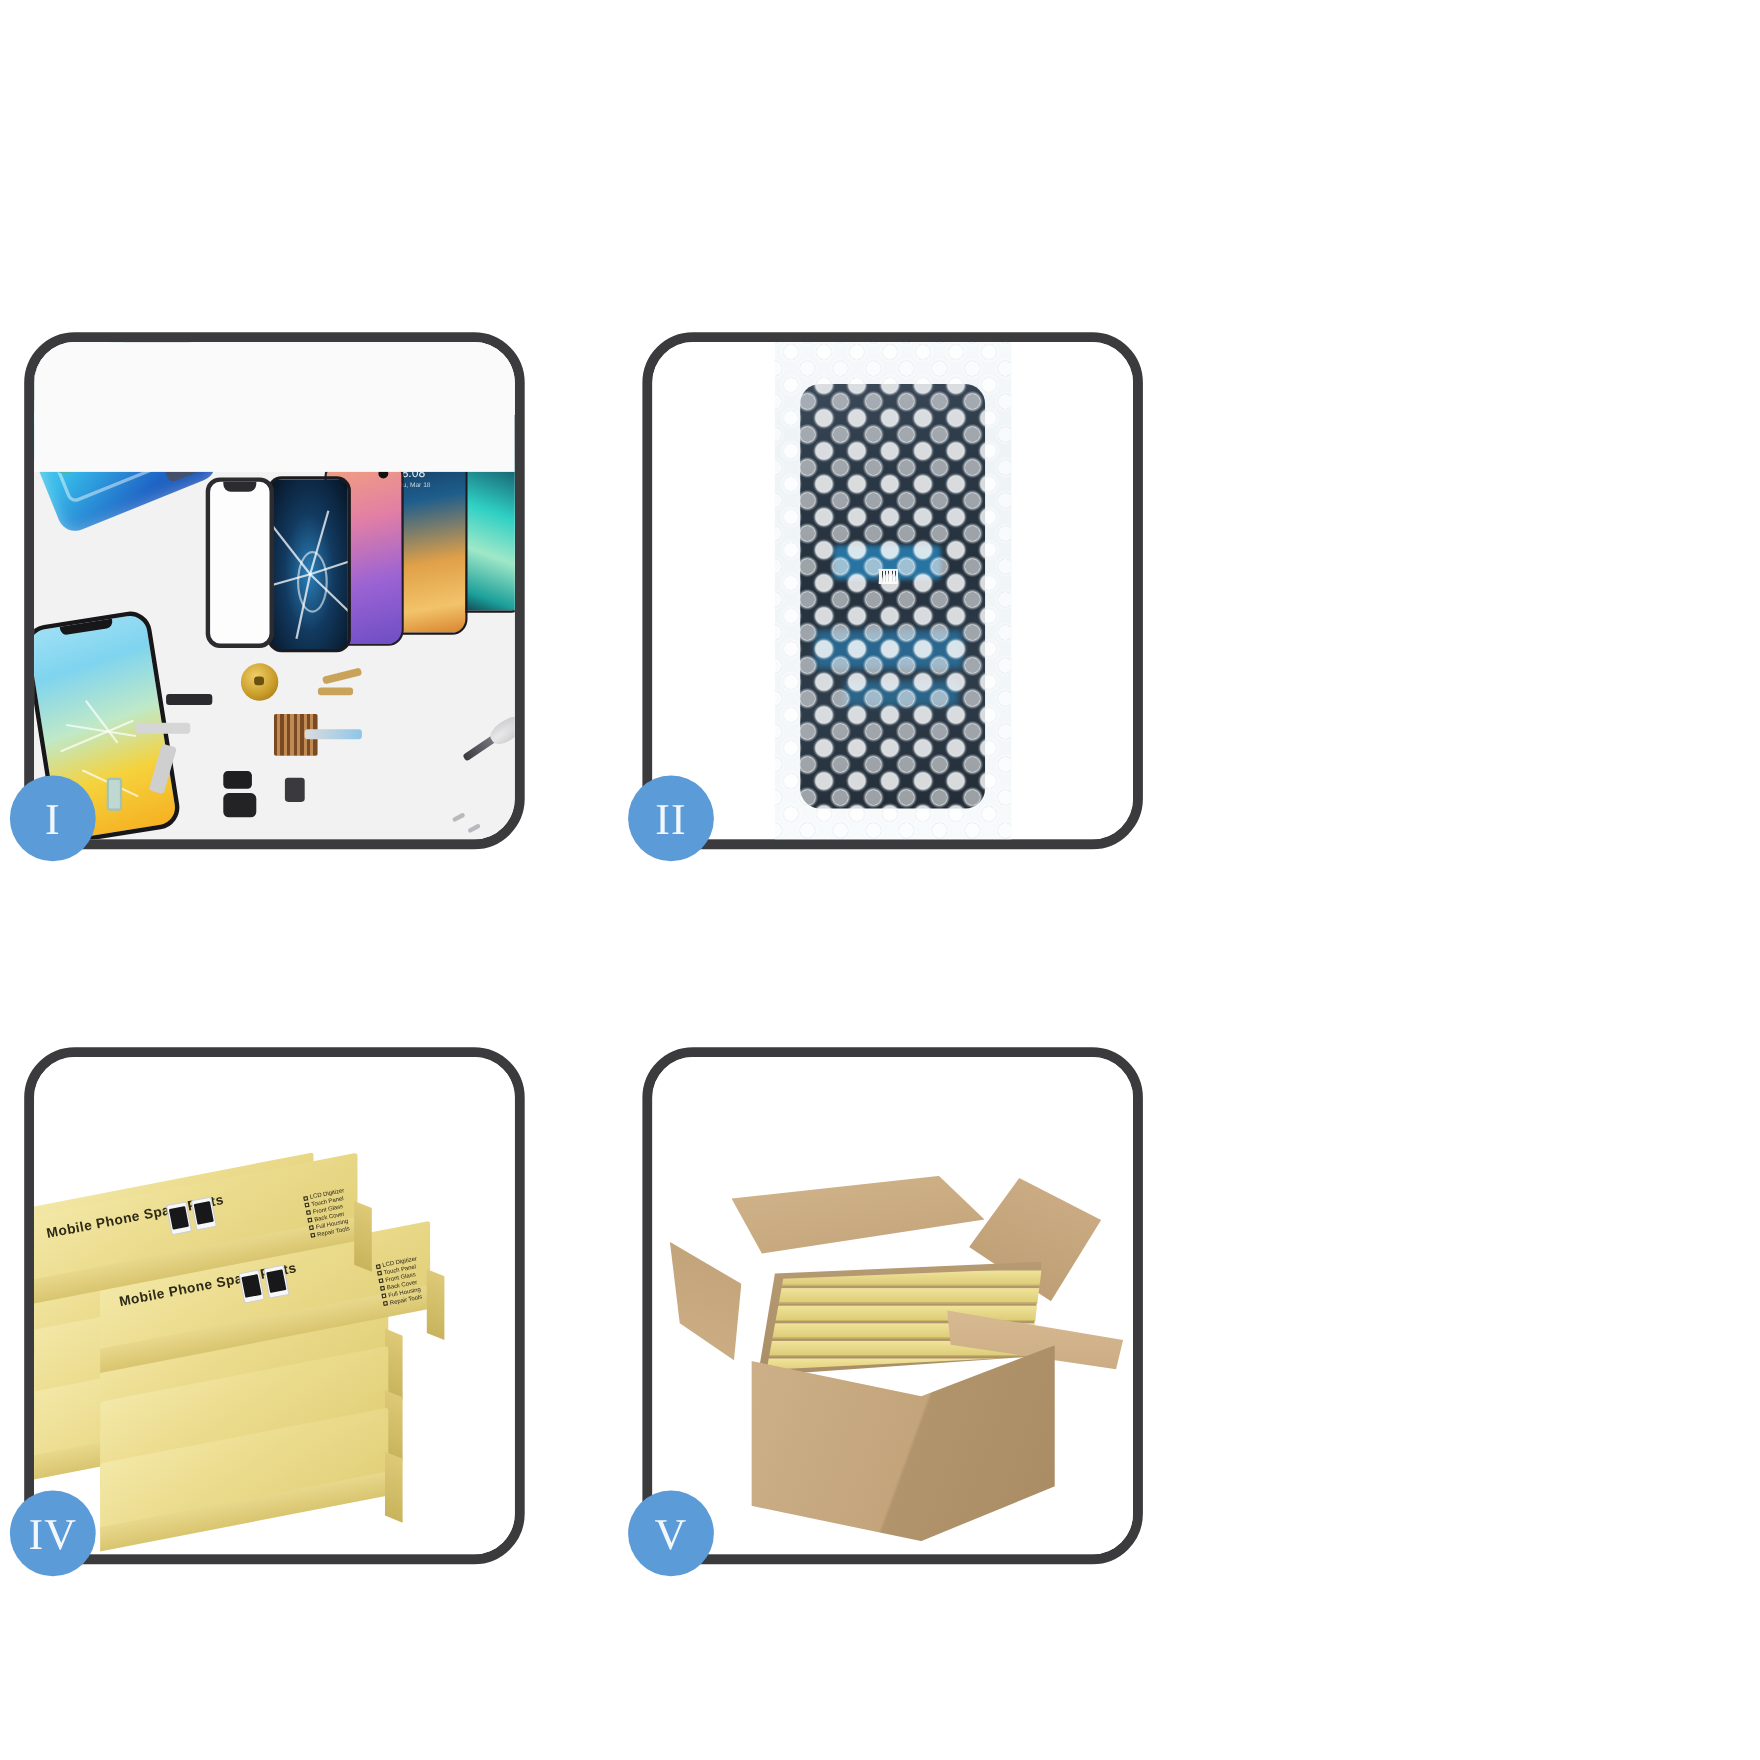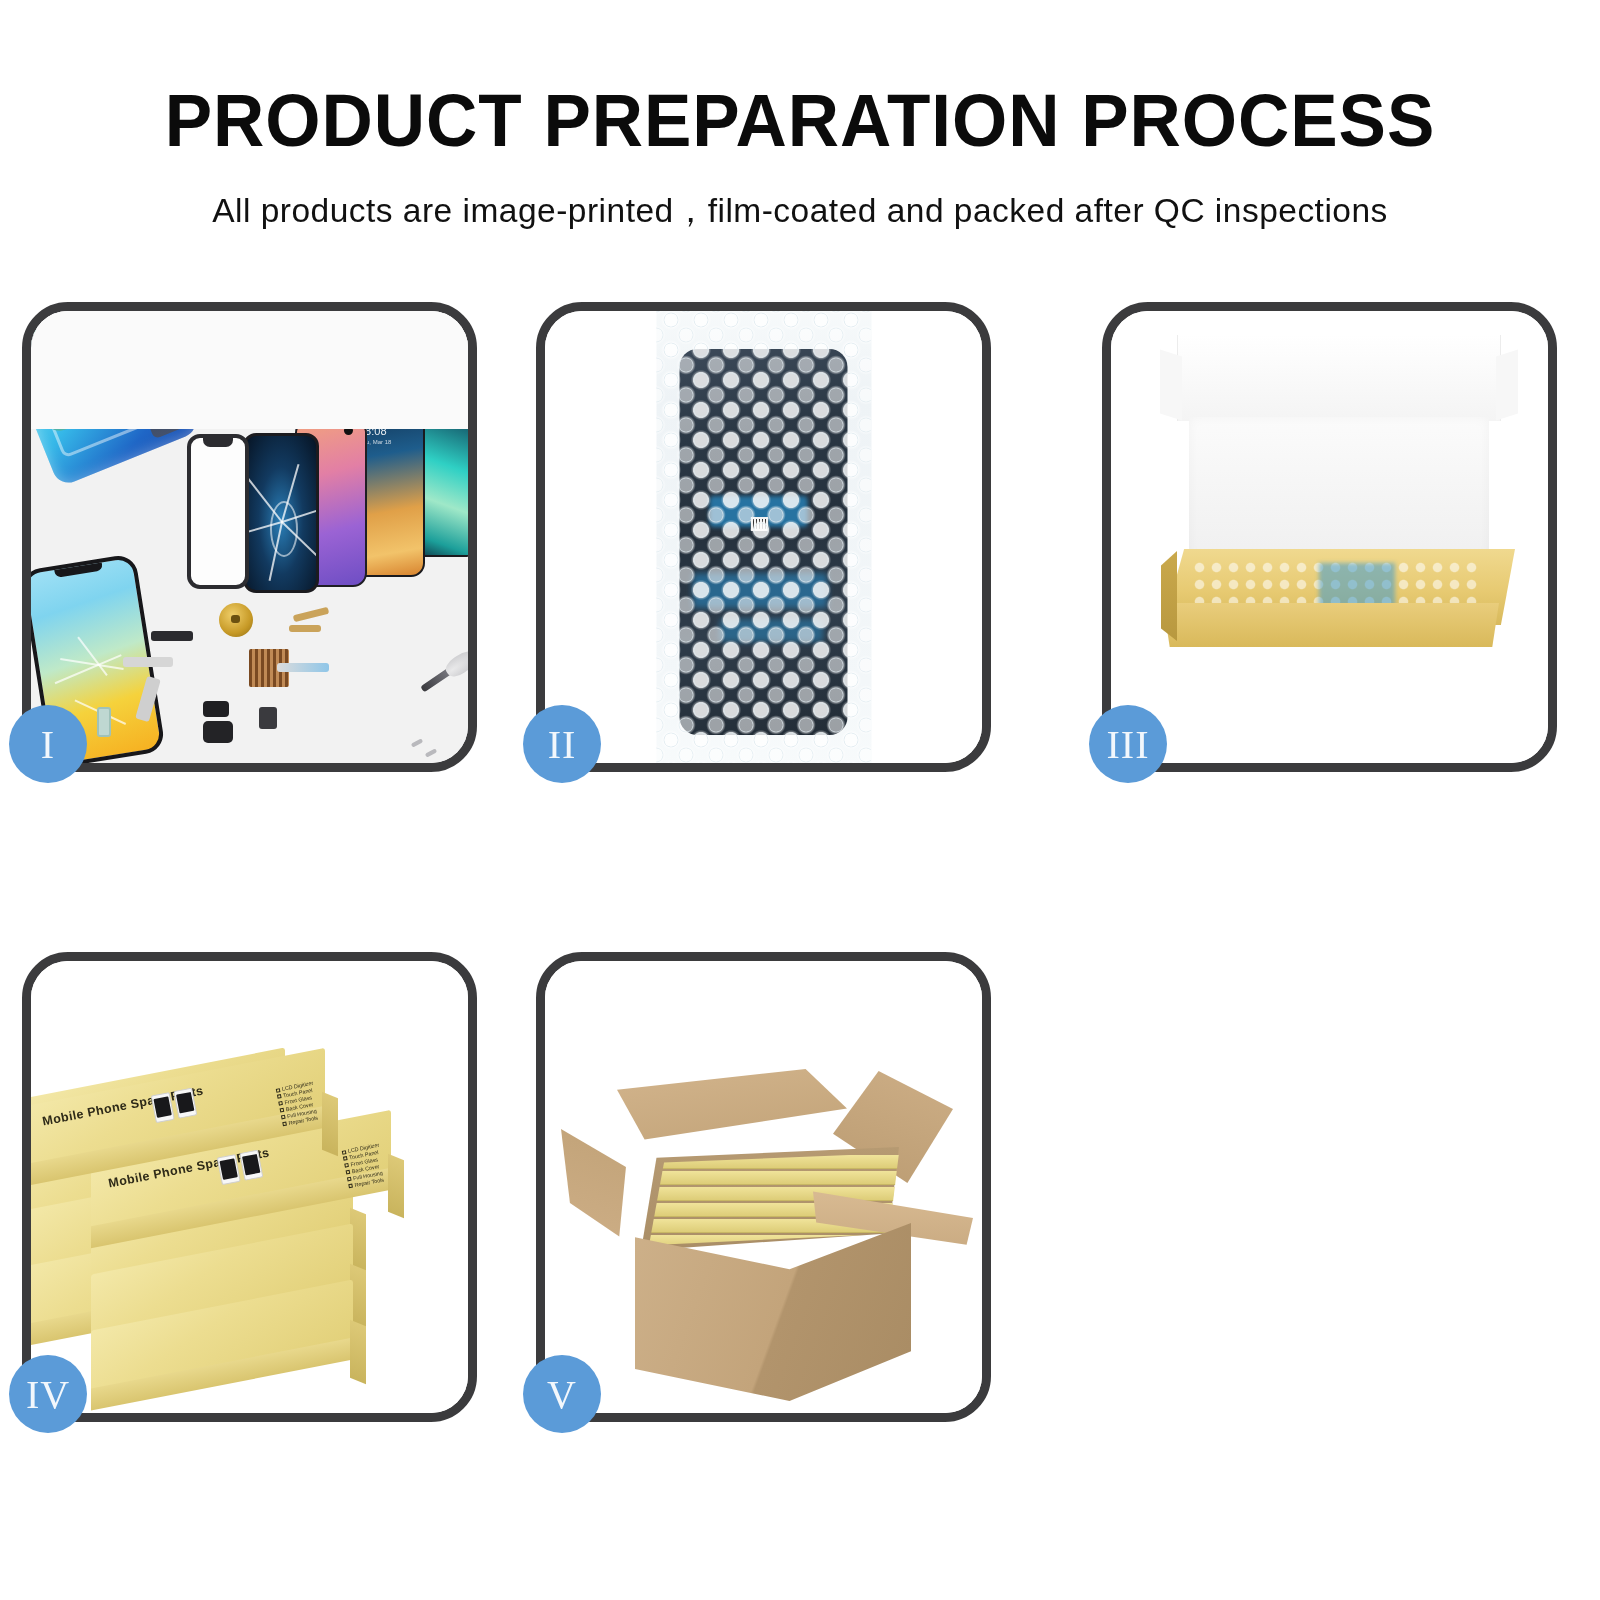--- a/index.html
+++ b/index.html
@@ -45,21 +45,21 @@
   }
   .panel-inner {
     position: absolute;
     inset: 0;
     border-radius: 37px;
     overflow: hidden;
   }
   .scene { position: absolute; inset: 0; }
 
   
-  .c1 { left: 22px; }  .c2 { left: 536px; } .c3 { left: 1102px; }
+  .c1 { left: 22px; }  .c2 { left: 584px; } .c3 { left: 1102px; }
   .r1 { top: 302px; }  .r2 { top: 952px; }
 
   
   .badge {
     position: absolute;
     left: -22px;
     bottom: -20px;
     width: 78px; height: 78px;
     border-radius: 50%;
     background: #5b9bd8;
@@ -395,24 +395,20 @@
   .sc-seal { position:absolute; background: rgba(200,176,142,.85); }
   .sc-shadow { position:absolute; left:30px; top:60px; width:370px; height:130px;
     background: linear-gradient(180deg,#ffffff,#f3f3f3);
     clip-path: polygon(52% 0%, 100% 28%, 54% 62%, 6% 30%); z-index:-1; }
 </style>
 </head>
 <body>
 
 <div id="page">
 
-  <div class="header">
-    <div class="title">PRODUCT PREPARATION PROCESS</div>
-    <div class="subtitle">All products are image-printed，film-coated and packed after QC inspections</div>
-  </div>
 
   <div class="grid">
 
     <div class="panel c1 r1">
       <div class="panel-inner">
         <div class="scene p1bg">
           <div class="ph ph-blue-frame"></div>
 
           <div class="ph ph-teal"></div>
           <div class="ph ph-dark">
@@ -477,35 +473,20 @@
             </div>
             <div class="bw-label"></div>
             <div class="bubbles"></div>
             <div class="bubbles-outline"></div>
           </div>
         </div>
       </div>
       <div class="badge">II</div>
     </div>
 
-    <div class="panel c3 r1">
-      <div class="panel-inner">
-        <div class="scene p3bg">
-          <div class="mb-lidback"></div>
-          <div class="mb-foam"></div>
-          <div class="mb-tray"></div>
-          <div class="mb-content">
-            <i class="blue"></i>
-          </div>
-          <div class="mb-tray-front"></div>
-          <div class="mb-tray-left"></div>
-        </div>
-      </div>
-      <div class="badge">III</div>
-    </div>
 
     <div class="panel c1 r2">
       <div class="panel-inner">
         <div class="scene p4bg">
 
           <div class="ybox" style="left:-8px;top:112px">
             <div class="top"></div>
               <div class="front"></div>
               <div class="side"></div>
           </div>

